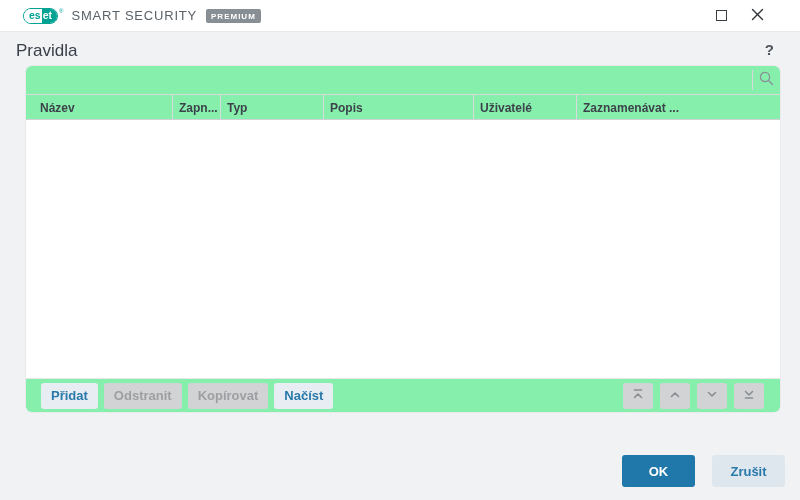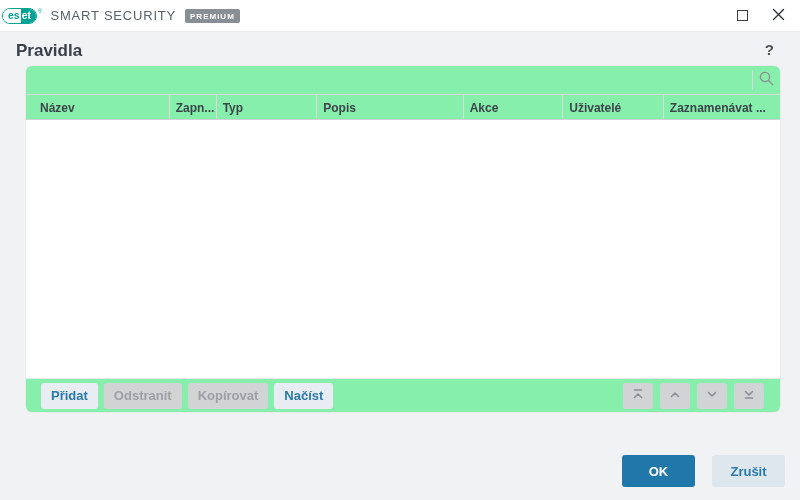--- a/index.html
+++ b/index.html
@@ -8,21 +8,21 @@
     font-family:"Liberation Sans", sans-serif;
     background:#f1f2f4;
     position:relative;
     overflow:hidden;
   }
 
   
   .titlebar {
     position:absolute; top:0; left:0; width:800px; height:32px;
     background:#ffffff; border-bottom:1px solid #e7e9eb;
-    display:flex; align-items:center; padding:0 2px;gap:24px;
+    display:flex; align-items:center; padding:0 23px;gap:24px;
   }
   .brand { display:flex; align-items:center; }
   .eset-pill {
     display:inline-flex; align-items:stretch; height:16px;
     border:1.5px solid #00a294; border-radius:9px; overflow:hidden;
     font-weight:bold; font-size:10.5px;
   }
   .eset-es { color:#00a294; background:#fff; padding:0 1px 0 5px; line-height:13px; }
   .eset-et { color:#fff; background:#00a294; padding:0 5px 0 1px; line-height:13px; }
   .reg-mark { font-size:6px; color:#00a294; vertical-align:top; position:relative; top:-5px; left:1px; }
@@ -32,21 +32,21 @@
     font-size:8px; font-weight:bold; letter-spacing:1px;
     padding:3px 5px 2px 5px; border-radius:2px;
   }
   .win-controls { margin-left:auto; display:flex; align-items:center; gap:20px; padding-right:12px; }
   .win-btn { background:none; border:none; cursor:default; display:flex; align-items:center; justify-content:center; width:16px; height:16px; }
   .maximize-glyph { width:11px; height:11px; border:1.4px solid #3a3f44; display:inline-block; }
 
   
   .page-title {
     position:absolute; left:16px; top:41px;
-    font-size:17px; font-weight:bold; color:#39404a;
+    font-size:17px; font-weight:normal; color:#39404a;
   }
   .help-btn {
     position:absolute; right:26px; top:41px;
     background:none; border:none;
     font-size:15px; font-weight:bold; color:#4c5359;
     font-family:inherit;
   }
 
   
   .panel {
@@ -153,21 +153,20 @@
         </svg>
       </span>
     </button>
   </div>
 
   <div class="header-row">
       <div class="th" style="width: 146px;">Název</div>
       <div class="th" style="width: 48px;">Zapn...</div>
       <div class="th" style="width: 103px;">Typ</div>
       <div class="th" style="width: 150px;">Popis</div>
-      <div class="th" style="width: 102px;">Akce</div>
       <div class="th" style="width: 103px;">Uživatelé</div>
       <div class="th" style="width: 120px;">Zaznamenávat ...</div>
     </div>
 
   <div class="table-body"></div>
 
   <div class="toolbar-row">
     <span style="display:flex;padding-left:12px;">
         <button class="act-btn enabled">Přidat</button>
         <button class="act-btn disabled">Odstranit</button>

